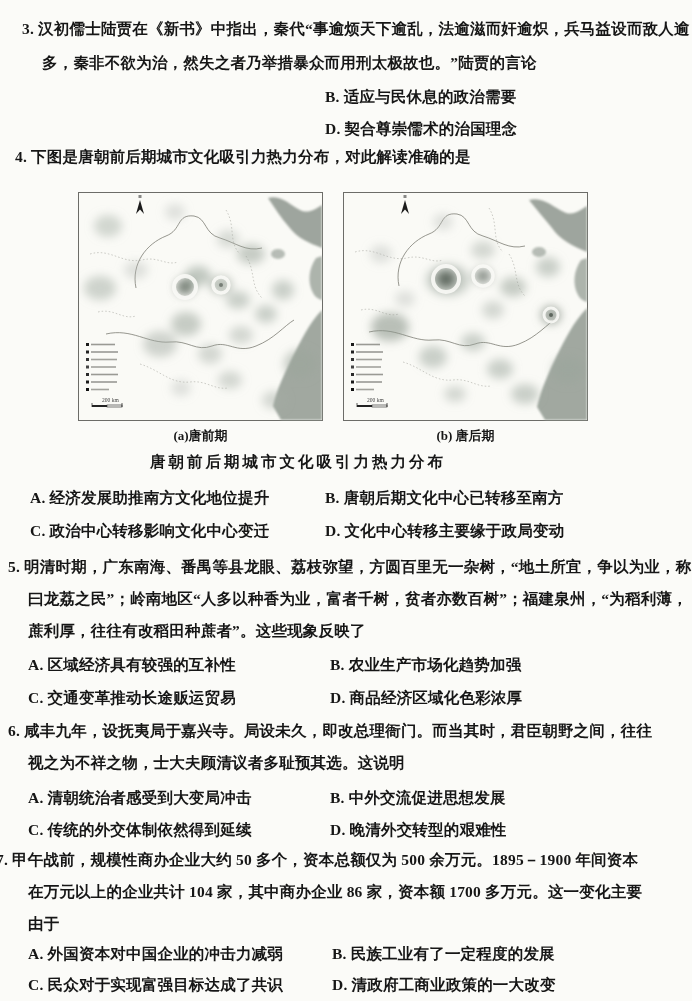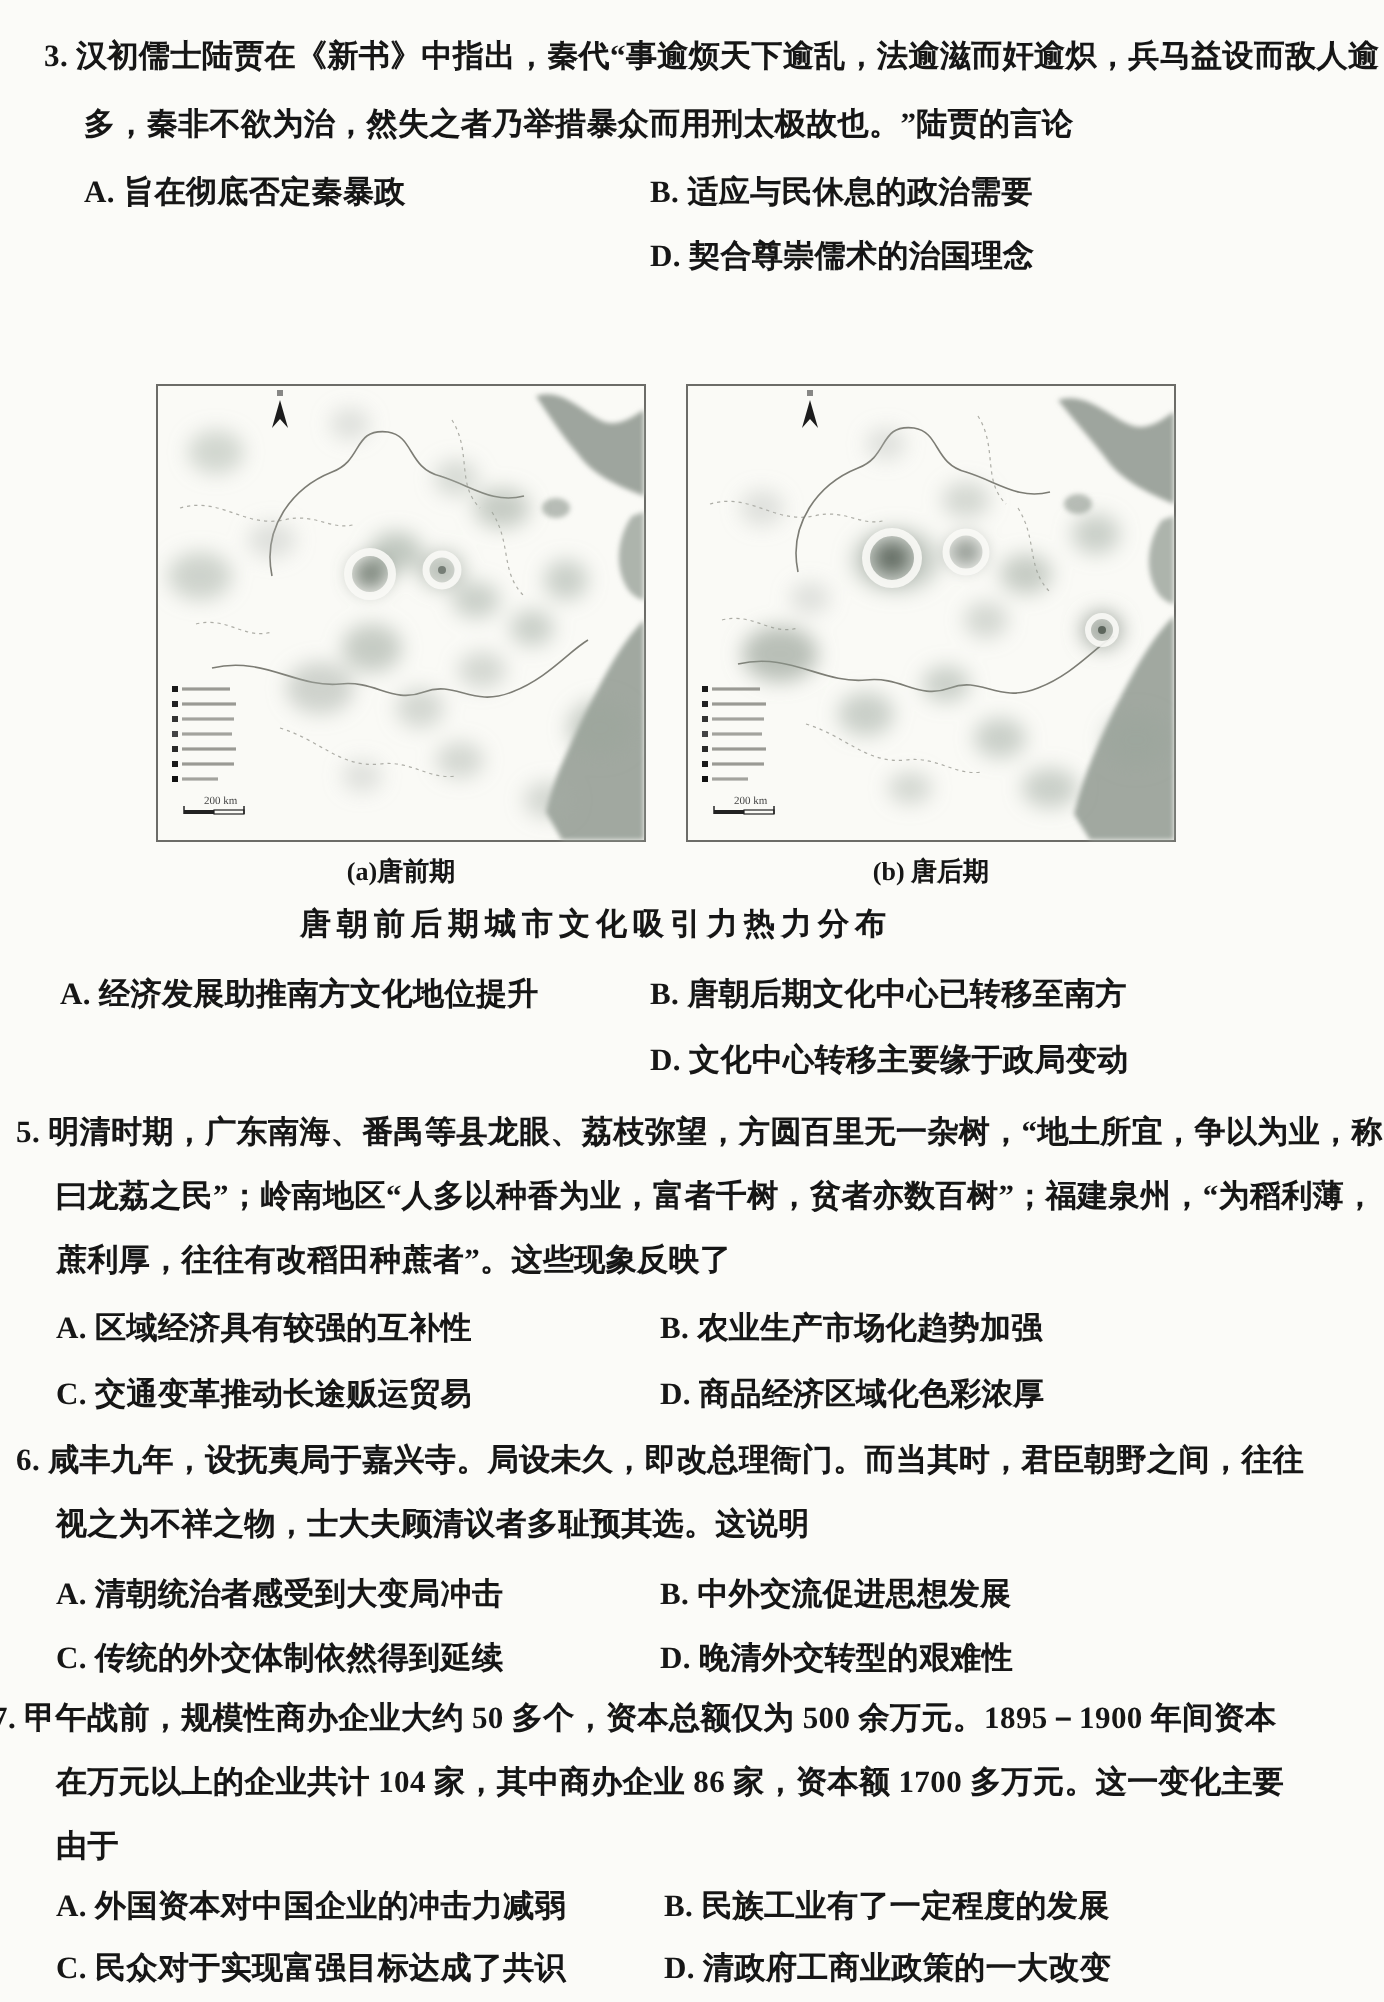--- a/index.html
+++ b/index.html
@@ -41,24 +41,24 @@
   }
   svg{display:block;}
 </style>
 </head>
 <body>
 
 <div class="page">
 
   <div class="line" style="left:22px;top:18px">3. 汉初儒士陆贾在《新书》中指出，秦代“事逾烦天下逾乱，法逾滋而奸逾炽，兵马益设而敌人逾</div>
   <div class="line" style="left:42px;top:52px">多，秦非不欲为治，然失之者乃举措暴众而用刑太极故也。”陆贾的言论</div>
-  <div class="line" style="left:42px;top:86px">A. 旨在彻底否定秦暴政</div>
   <div class="line" style="left:325px;top:86px">B. 适应与民休息的政治需要</div>
   <div class="line" style="left:325px;top:118px">D. 契合尊崇儒术的治国理念</div>
 
+  <div class="line" style="left:15px;top:146px">4. 下图是唐朝前后期城市文化吸引力热力分布，对此解读准确的是</div>
 
   <div class="map" style="left:78px;top:192px">
     <svg width="245" height="229" viewBox="0 0 245 229">
       <defs>
         <filter id="fa" x="-80%" y="-80%" width="260%" height="260%">
             <feGaussianBlur stdDeviation="5"></feGaussianBlur>
           </filter>
         <filter id="fa2" x="-50%" y="-50%" width="200%" height="200%">
             <feGaussianBlur stdDeviation="1.2"></feGaussianBlur>
           </filter>
@@ -227,20 +227,21 @@
       </g>
     </svg>
   </div>
 
   <div class="caption" style="left:78px;top:427px;width:245px">(a)唐前期</div>
   <div class="caption" style="left:343px;top:427px;width:245px">(b) 唐后期</div>
   <div class="fig-title">唐朝前后期城市文化吸引力热力分布</div>
 
   <div class="line" style="left:30px;top:487px">A. 经济发展助推南方文化地位提升</div>
   <div class="line" style="left:325px;top:487px">B. 唐朝后期文化中心已转移至南方</div>
+  <div class="line" style="left:30px;top:520px">C. 政治中心转移影响文化中心变迁</div>
   <div class="line" style="left:325px;top:520px">D. 文化中心转移主要缘于政局变动</div>
 
   <div class="line" style="left:8px;top:556px">5. 明清时期，广东南海、番禺等县龙眼、荔枝弥望，方圆百里无一杂树，“地土所宜，争以为业，称</div>
   <div class="line" style="left:28px;top:588px">曰龙荔之民”；岭南地区“人多以种香为业，富者千树，贫者亦数百树”；福建泉州，“为稻利薄，</div>
   <div class="line" style="left:28px;top:620px">蔗利厚，往往有改稻田种蔗者”。这些现象反映了</div>
   <div class="line" style="left:28px;top:654px">A.  区域经济具有较强的互补性</div>
   <div class="line" style="left:330px;top:654px">B.  农业生产市场化趋势加强</div>
   <div class="line" style="left:28px;top:687px">C.  交通变革推动长途贩运贸易</div>
   <div class="line" style="left:330px;top:687px">D.  商品经济区域化色彩浓厚</div>
 

